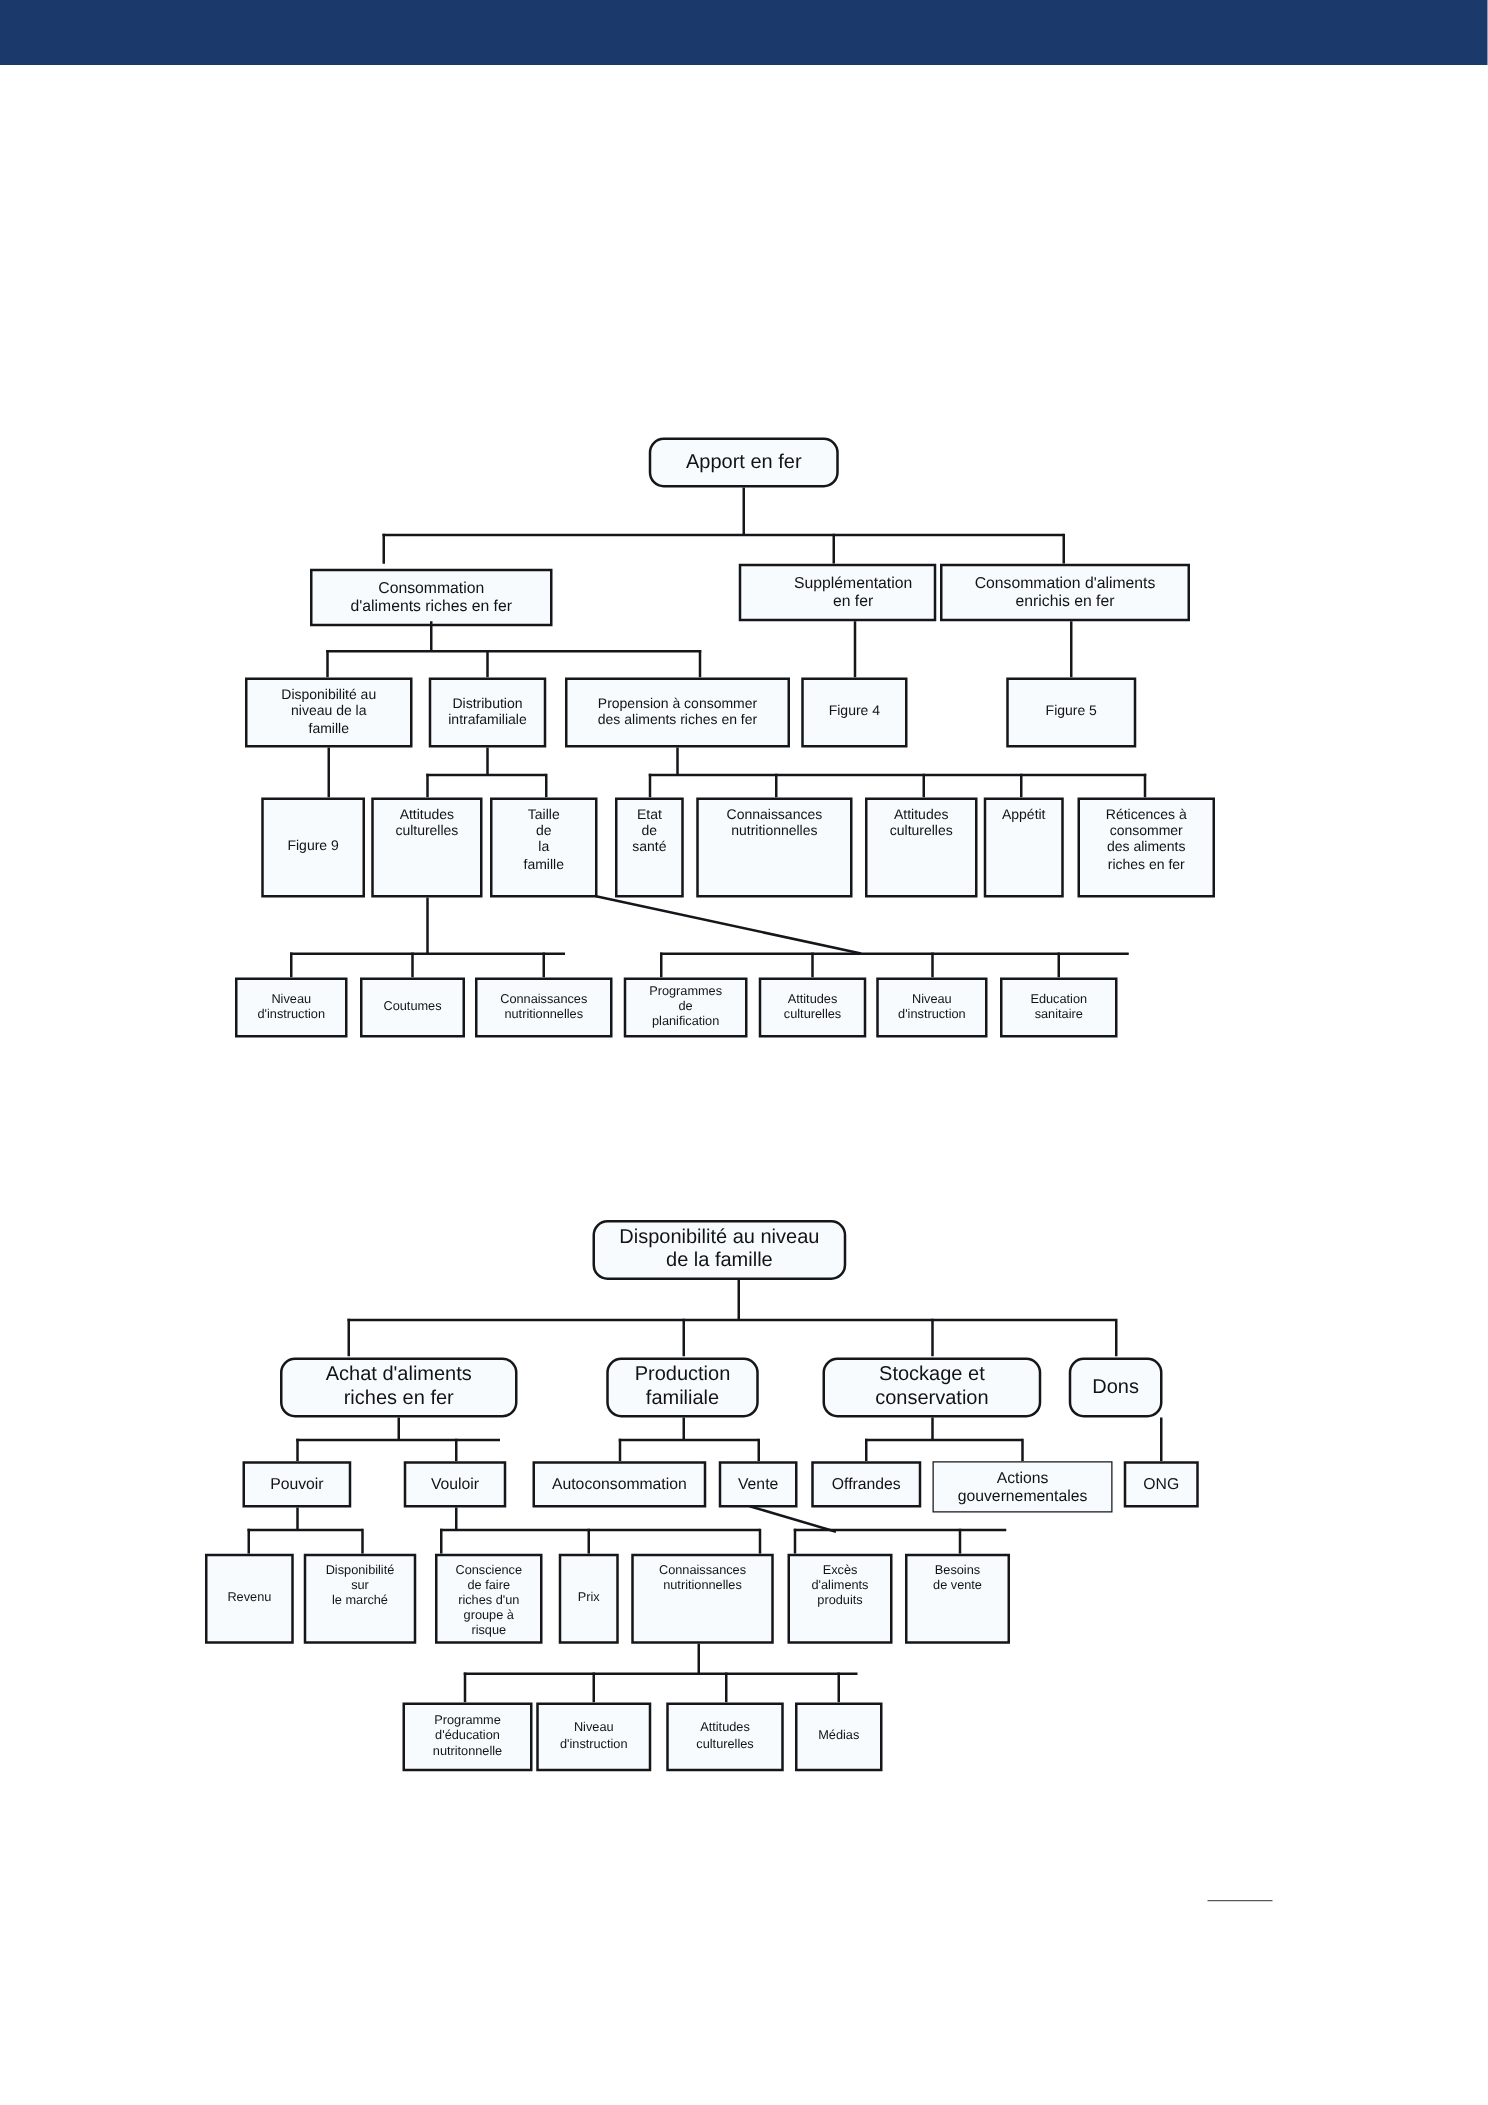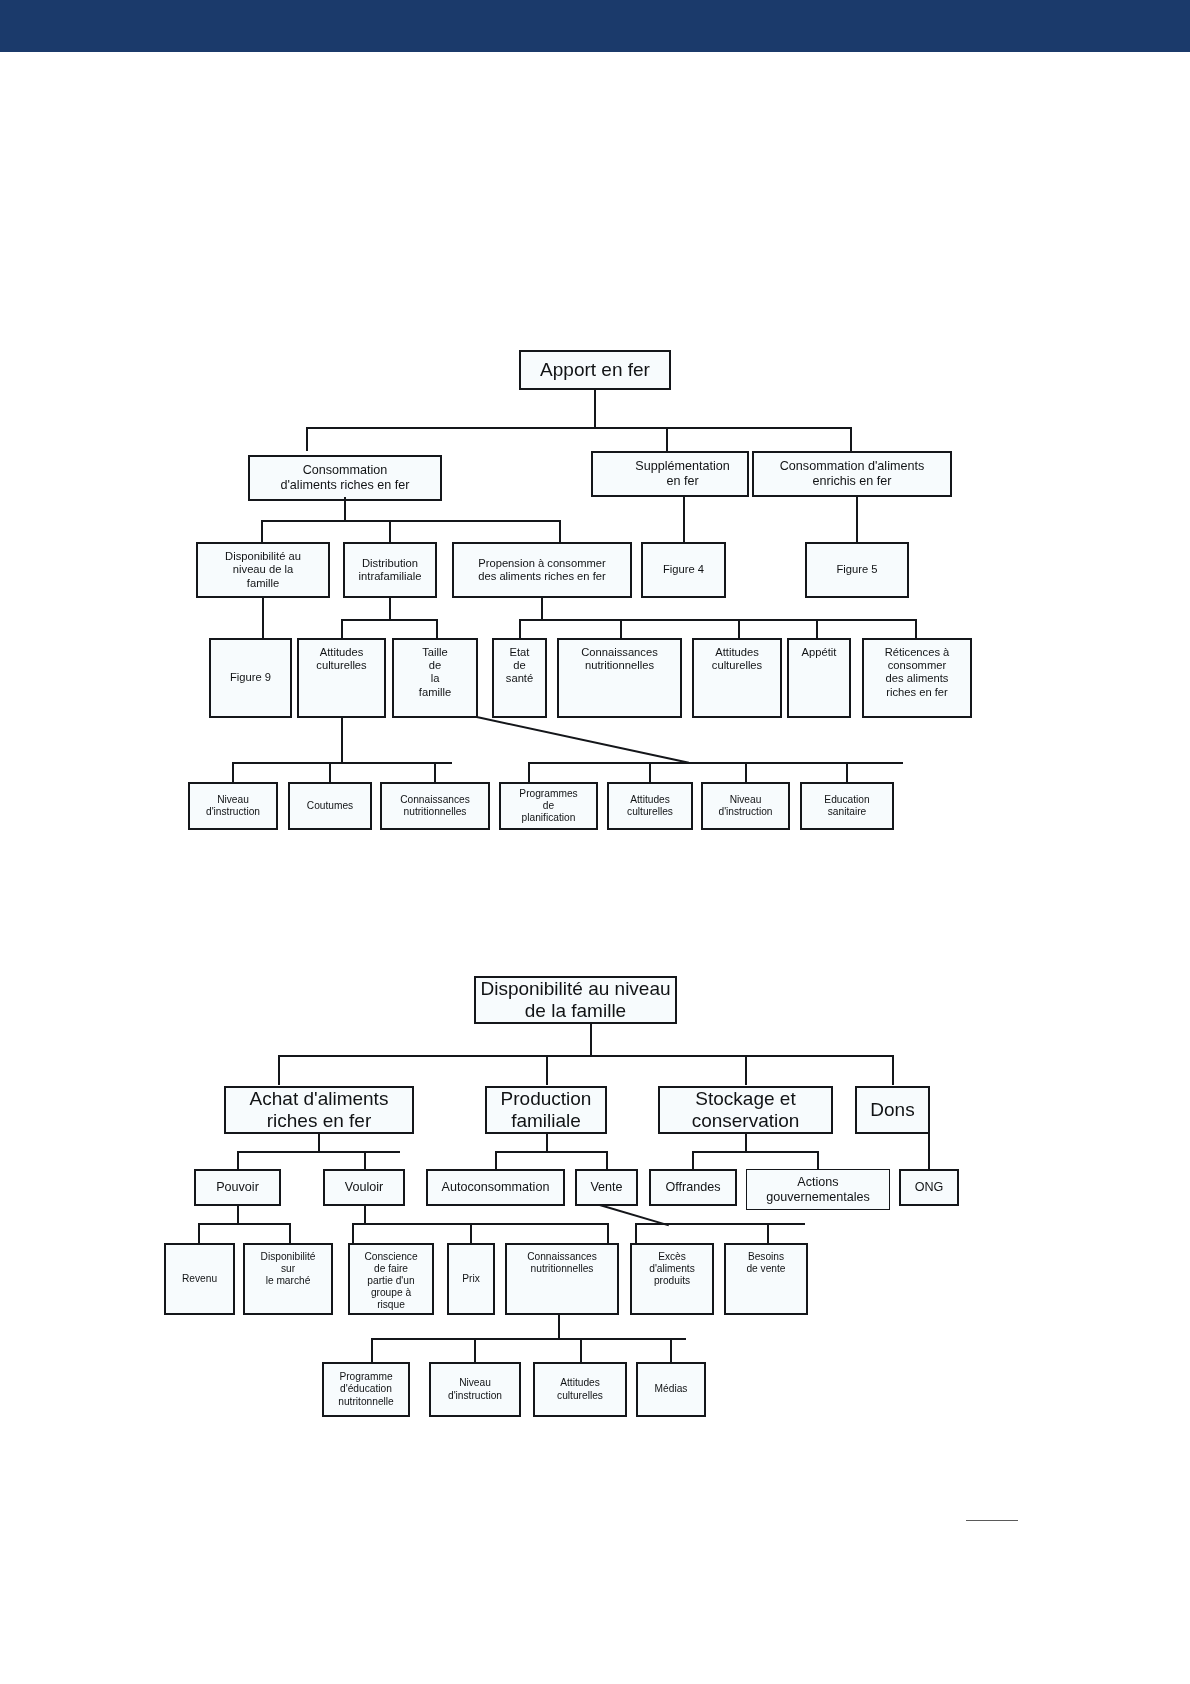--- a/index.html
+++ b/index.html
@@ -32,21 +32,21 @@
     align-items: center;
     justify-content: center;
     text-align: center;
     color: #111315;
     line-height: 1.18;
     padding: 2px 3px;
     font-family: "Liberation Sans", sans-serif;
   }
   .node.heavy { border-width: 2.2px; }
   .node .txt { display:block; width:100%; white-space: pre-line; }
-  .n-lg  { font-size: 19px; }
+  .n-lg  { font-size: 16px; border-radius: 12px; }
   .n-md  { font-size: 12.6px; }
   .n-sm  { font-size: 11.2px; }
   .n-xs  { font-size: 10.2px; }
 
   .node.top-align { align-items: flex-start; padding-top: 6px; }
 
   .lnk {
     position: absolute;
     background: #14161a;
   }
@@ -315,21 +315,21 @@
       <span class="txt">Revenu</span>
     </div>
     <div class="node heavy n-xs top-align" style="left:243px; top:1243px; width:90px; height:72px;">
       <span class="txt">Disponibilité
 sur
 le marché</span>
     </div>
     <div class="node heavy n-xs top-align" style="left:348px; top:1243px; width:86px; height:72px;">
       <span class="txt">Conscience
 de faire
-partie d'un
+riches d'un
 groupe  à
 risque</span>
     </div>
     <div class="node heavy n-xs" style="left:447px; top:1243px; width:48px; height:72px;">
       <span class="txt">Prix</span>
     </div>
     <div class="node heavy n-xs top-align" style="left:505px; top:1243px; width:114px; height:72px;">
       <span class="txt">Connaissances
 nutritionnelles</span>
     </div>
@@ -343,21 +343,21 @@
 de vente</span>
     </div>
 
     <div class="lnk v" style="left:558px; top:1315px; height:25px;"></div>
     <div class="lnk h thick" style="left:371px; top:1338px; width:315px;"></div>
     <div class="lnk v" style="left:371px; top:1338px; height:24px;"></div>
     <div class="lnk v" style="left:474px; top:1338px; height:24px;"></div>
     <div class="lnk v" style="left:580px; top:1338px; height:24px;"></div>
     <div class="lnk v" style="left:670px; top:1338px; height:24px;"></div>
 
-    <div class="node heavy n-xs" style="left:322px; top:1362px; width:88px; height:55px;">
+    <div class="node heavy n-xs" style="left:322px; top:1362px; width:104px; height:55px;">
       <span class="txt">Programme
 d'éducation
 nutritonnelle</span>
     </div>
     <div class="node heavy n-xs" style="left:429px; top:1362px; width:92px; height:55px;">
       <span class="txt">Niveau
 d'instruction</span>
     </div>
     <div class="node heavy n-xs" style="left:533px; top:1362px; width:94px; height:55px;">
       <span class="txt">Attitudes

